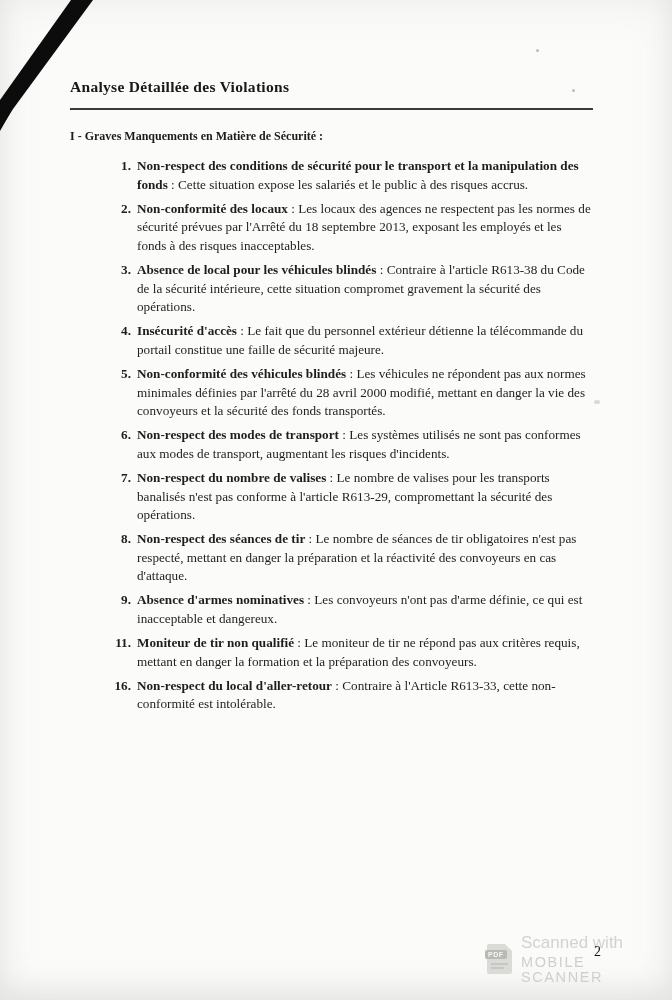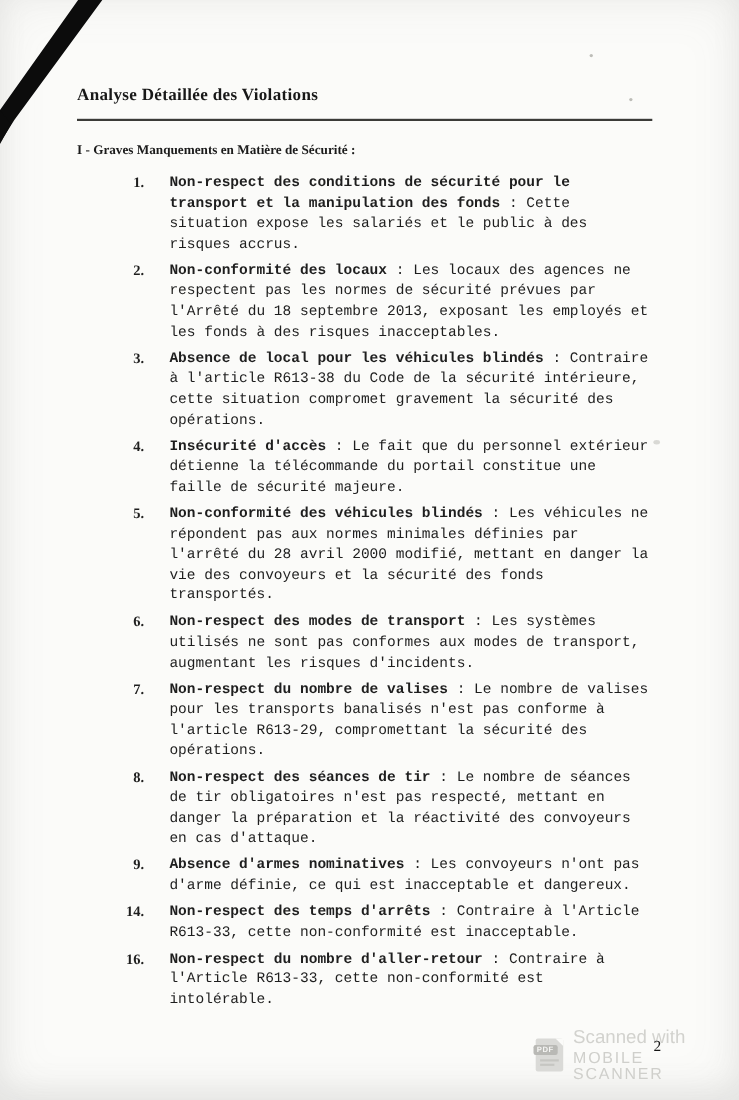--- a/index.html
+++ b/index.html
@@ -59,23 +59,22 @@
     font-size: 13.2px;
     line-height: 18.6px;
   }
   .v-num {
     flex: none;
     width: 21px;
     text-align: right;
     font-weight: bold;
   }
   .v-body {
-    margin-left: 23px;
+    margin-left: 6px;
     width: 459px;
-    font-family: Liberation Mono, monospace;
   }
   .v-term { font-weight: bold; }
   .watermark {
     position: absolute;
     left: 487px; top: 934px;
     display: flex;
     align-items: center;
     gap: 9px;
     font-family: "Liberation Sans", sans-serif;
   }
@@ -185,32 +184,32 @@
     <span class="v-num">8.</span>
     <span class="v-body"><strong class="v-term">Non-respect des séances de tir</strong><span class="v-sep"> : </span><span class="v-desc">Le nombre de séances de tir obligatoires n'est pas respecté, mettant en danger la préparation et la réactivité des convoyeurs en cas d'attaque.</span></span>
   </li>
 
   <li class="violation">
     <span class="v-num">9.</span>
     <span class="v-body"><strong class="v-term">Absence d'armes nominatives</strong><span class="v-sep"> : </span><span class="v-desc">Les convoyeurs n'ont pas d'arme définie, ce qui est inacceptable et dangereux.</span></span>
   </li>
 
 
-
-
-
-  <li class="violation">
-    <span class="v-num">14.</span>
-    <span class="v-body"><strong class="v-term">Non-respect des temps d'arrêts</strong><span class="v-sep"> : </span><span class="v-desc">Contraire à l'Article R613-33, cette non-conformité est inacceptable.</span></span>
-  </li>
+  <li class="violation">
+    <span class="v-num">11.</span>
+    <span class="v-body"><strong class="v-term">Moniteur de tir non qualifié</strong><span class="v-sep"> : </span><span class="v-desc">Le moniteur de tir ne répond pas aux critères requis, mettant en danger la formation et la préparation des convoyeurs.</span></span>
+  </li>
+
+
+
 
 
   <li class="violation">
     <span class="v-num">16.</span>
-    <span class="v-body"><strong class="v-term">Non-respect du nombre d'aller-retour</strong><span class="v-sep"> : </span><span class="v-desc">Contraire à l'Article R613-33, cette non-conformité est intolérable.</span></span>
+    <span class="v-body"><strong class="v-term">Non-respect du local d'aller-retour</strong><span class="v-sep"> : </span><span class="v-desc">Contraire à l'Article R613-33, cette non-conformité est intolérable.</span></span>
   </li>
 </ol>
   </div>
 
   <div class="watermark">
     <div class="wm-icon">
       <div class="fold"></div>
       <div class="pdf-badge">PDF</div>
       <div class="line line1"></div>
       <div class="line line2"></div>

